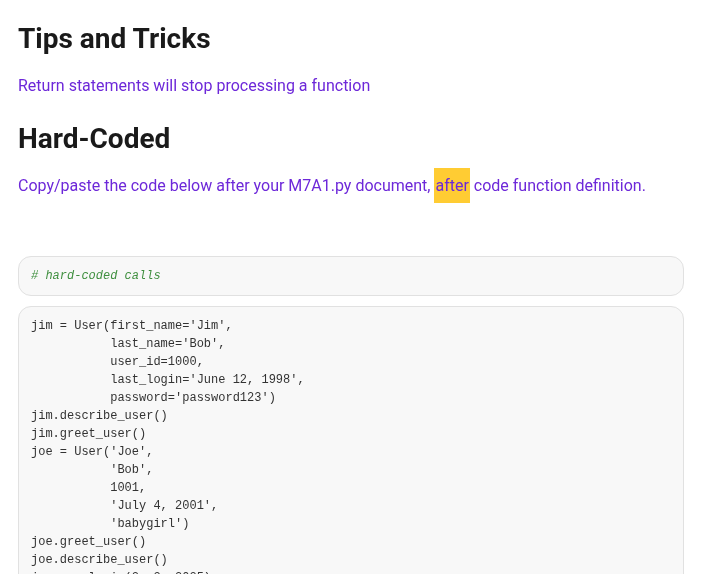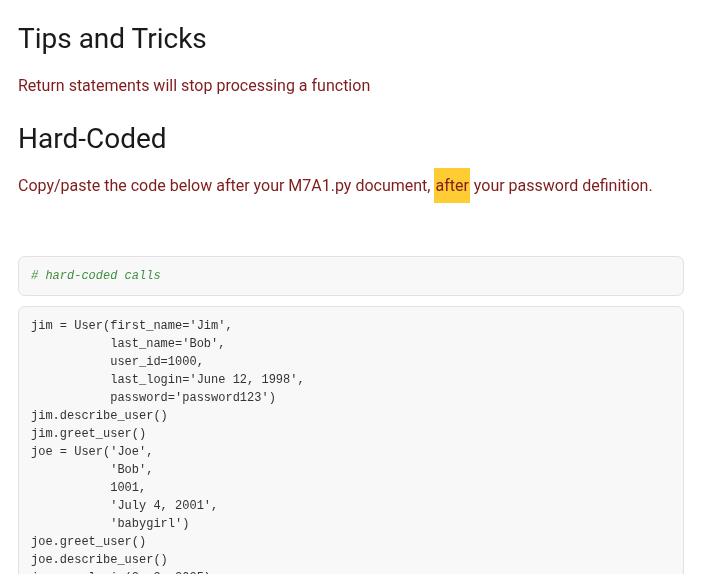--- a/index.html
+++ b/index.html
@@ -6,40 +6,40 @@
     body {
       font-family: -apple-system, BlinkMacSystemFont, "Segoe UI", Roboto, Helvetica, Arial, sans-serif;
       color: #1a1a1a;
       background: #fff;
       padding: 18px;
       font-size: 16px;
       line-height: 1.5;
     }
     h2 {
       font-size: 28px;
-      font-weight: 400;
+      font-weight: 700;
       margin-bottom: 14px;
       color: #1a1a1a;
     }
     h2.section2 {
       margin-top: 20px;
     }
     p {
       font-size: 16px;
-      color: #7f1d1d;
+      color: #6d28d9;
       margin-bottom: 8px;
     }
     .highlight {
       background-color: #ffcc33;
       padding: 8px 1px;
     }
     .code-block {
       background: #f8f8f8;
       border: 1px solid #e1e1e1;
-      border-radius: 7px;
+      border-radius: 13px;
       padding: 10px 12px;
       font-family: "SFMono-Regular", Consolas, "Liberation Mono", Menlo, Courier, monospace;
       font-size: 12px;
       line-height: 1.5;
       color: #333;
       white-space: pre;
       overflow-x: auto;
       margin-top: 10px;
     }
     .code-comment {
@@ -53,21 +53,21 @@
 </head>
 <body>
 
 <h2>Tips and Tricks</h2>
 
 <p>Return statements will stop processing a function</p>
 
 <h2 class="section2">Hard-Coded</h2>
 
 <p>
-  <span>Copy/paste the code below after your M7A1.py document, </span><span class="highlight">after</span><span> your password definition.</span>
+  <span>Copy/paste the code below after your M7A1.py document, </span><span class="highlight">after</span><span> code function definition.</span>
 </p>
 
 <div class="spacer-top"></div>
 
 <div class="code-block"><span class="code-comment"># hard-coded calls</span></div>
 
 <div class="code-block">jim = User(first_name='Jim',
            last_name='Bob',
            user_id=1000,
            last_login='June 12, 1998',

